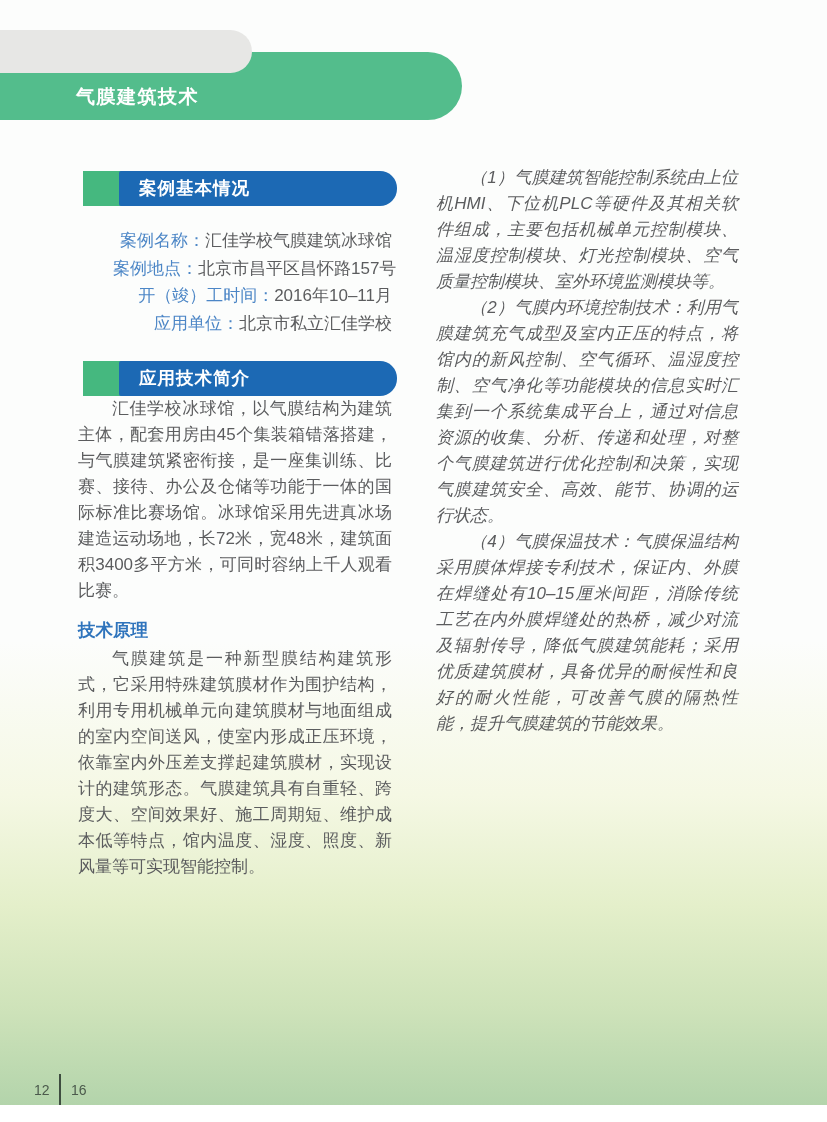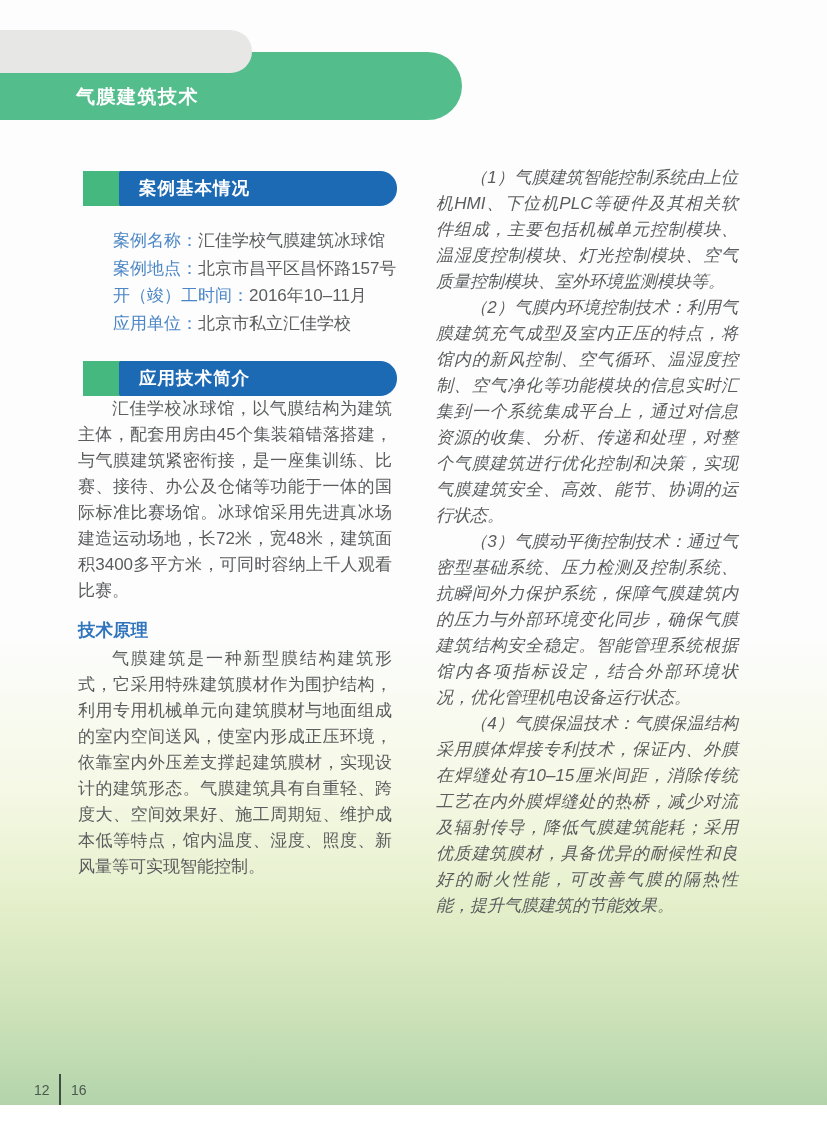--- a/index.html
+++ b/index.html
@@ -59,21 +59,21 @@
     position:absolute; left:0; top:0;
     width:278px; height:35px; box-sizing:border-box;
     background:#1c69b4;
     border-radius:2px 17px 17px 2px;
     color:#ffffff; font-size:17.5px; font-weight:600;
     line-height:35px; padding-left:20px; letter-spacing:1px;margin-left:36px;
   }
 
   
   .info-fields { margin-top:21px; padding-left:35px; }
-  .info-line { font-size:17px; line-height:27.5px; color:#5b5c5e; white-space:nowrap; }
+  .info-line { font-size:17px; line-height:27.5px; color:#5b5c5e; white-space:nowrap;text-align:right; }
   .info-line .label { color:#4c86c6; }
 
   
   .section-heading {
     margin:14px 0 4px 0;
     font-size:17.5px; font-weight:700; color:#2f74bc;
   }
   .body-text {
     margin:0;
     font-size:17px; line-height:26px; color:#5b5c5e;
@@ -135,21 +135,20 @@
       <p class="body-text">汇佳学校冰球馆，以气膜结构为建筑主体，配套用房由45个集装箱错落搭建，与气膜建筑紧密衔接，是一座集训练、比赛、接待、办公及仓储等功能于一体的国际标准比赛场馆。冰球馆采用先进真冰场建造运动场地，长72米，宽48米，建筑面积3400多平方米，可同时容纳上千人观看比赛。</p>
 
       <h3 class="section-heading">技术原理</h3>
       <p class="body-text">气膜建筑是一种新型膜结构建筑形式，它采用特殊建筑膜材作为围护结构，利用专用机械单元向建筑膜材与地面组成的室内空间送风，使室内形成正压环境，依靠室内外压差支撑起建筑膜材，实现设计的建筑形态。气膜建筑具有自重轻、跨度大、空间效果好、施工周期短、维护成本低等特点，馆内温度、湿度、照度、新风量等可实现智能控制。</p>
 
     </div>
 
     <div class="col-right">
       <p class="body-text">（1）气膜建筑智能控制系统由上位机HMI、下位机PLC等硬件及其相关软件组成，主要包括机械单元控制模块、温湿度控制模块、灯光控制模块、空气质量控制模块、室外环境监测模块等。</p>
       <p class="body-text">（2）气膜内环境控制技术：利用气膜建筑充气成型及室内正压的特点，将馆内的新风控制、空气循环、温湿度控制、空气净化等功能模块的信息实时汇集到一个系统集成平台上，通过对信息资源的收集、分析、传递和处理，对整个气膜建筑进行优化控制和决策，实现气膜建筑安全、高效、能节、协调的运行状态。</p>
-      <p class="body-text">（3）气膜动平衡控制技术：通过气密型基础系统、压力检测及控制系统、抗瞬间外力保护系统，保障气膜建筑内的压力与外部环境变化同步，确保气膜建筑结构安全稳定。智能管理系统根据馆内各项指标设定，结合外部环境状况，优化管理机电设备运行状态。</p>
       <p class="body-text">（4）气膜保温技术：气膜保温结构采用膜体焊接专利技术，保证内、外膜在焊缝处有10–15厘米间距，消除传统工艺在内外膜焊缝处的热桥，减少对流及辐射传导，降低气膜建筑能耗；采用优质建筑膜材，具备优异的耐候性和良好的耐火性能，可改善气膜的隔热性能，提升气膜建筑的节能效果。</p>
     </div>
 
   </div>
 
   <div class="footer-num left">12</div>
   <div class="footer-rule"></div>
   <div class="footer-num right">16</div>
 
 </div>

